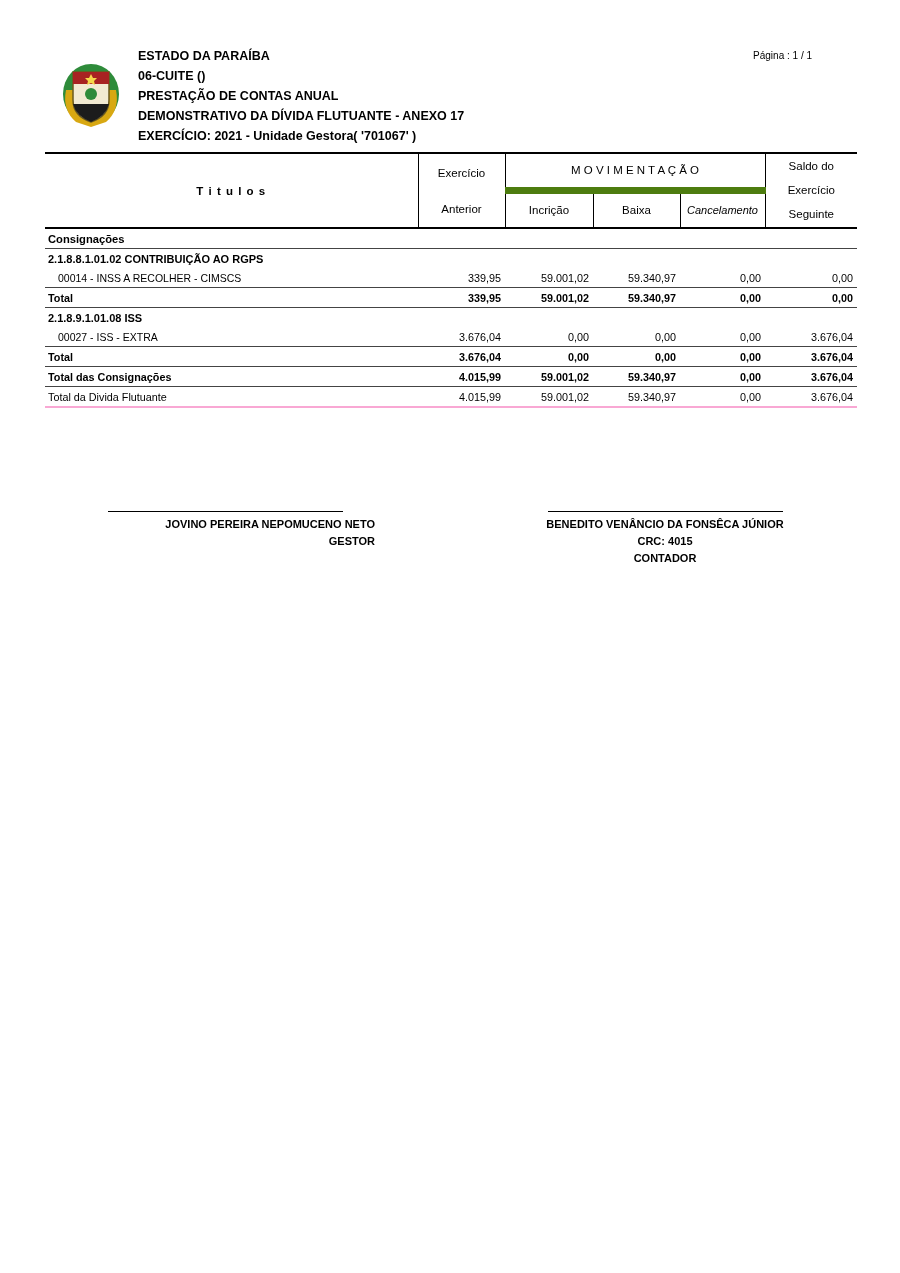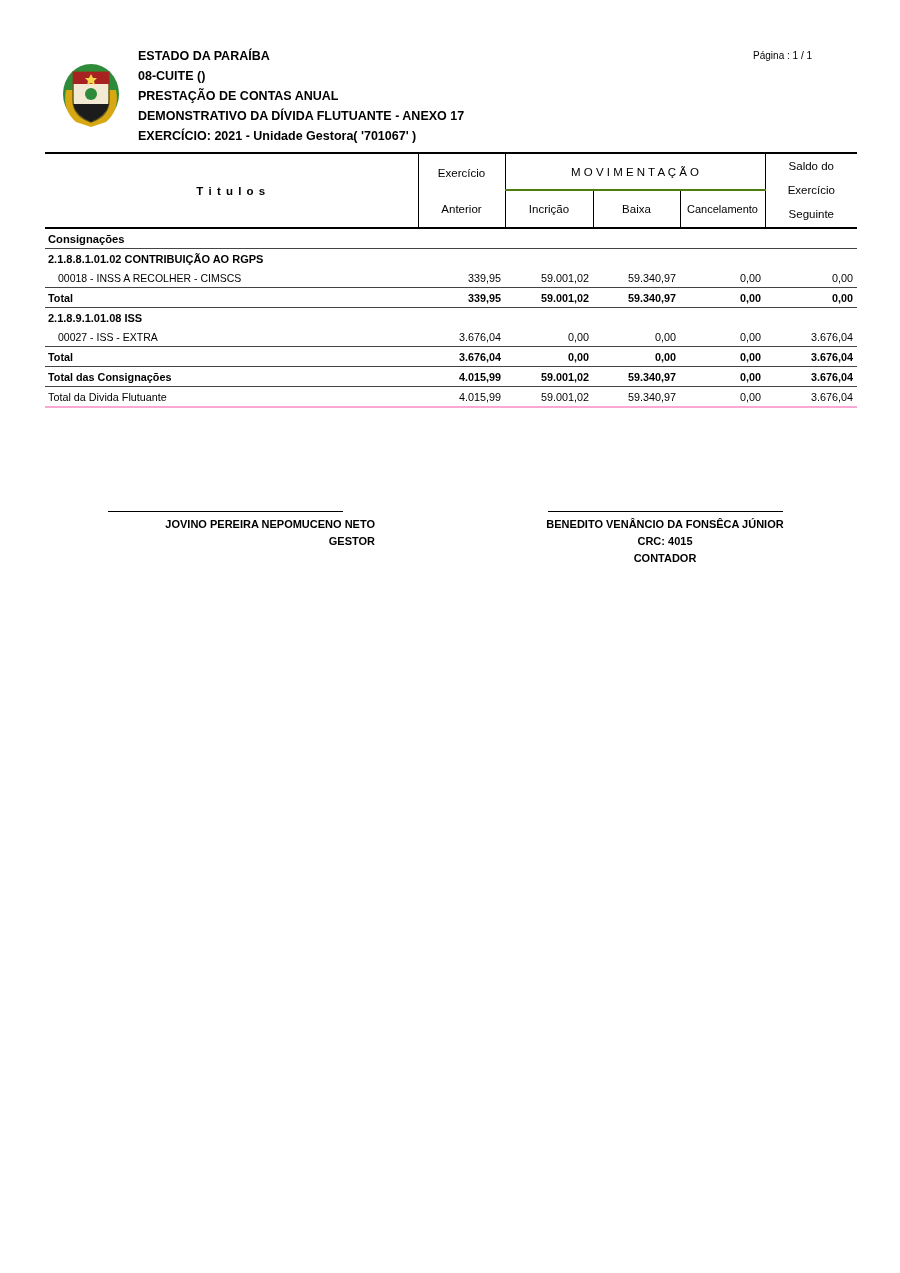--- a/index.html
+++ b/index.html
@@ -22,24 +22,24 @@
   col.c-tit { width:373px; } col.c-ant { width:87px; } col.c-inc { width:88px; }
   col.c-bai { width:87px; } col.c-can { width:85px; } col.c-sal { width:92px; }
 
   thead { border-bottom:2px solid #000; }
   thead th { font-weight:normal; font-size:11.5px; vertical-align:middle; }
   thead tr.row-top th { height:37px; }
   thead tr.row-sub th { height:38px; }
   .th-titulos { font-weight:bold; text-align:center; letter-spacing:1px; }
   .th-exanterior { border-left:1px solid #000; border-right:1px solid #000; padding:0; }
   .th-exanterior .stack2 { display:flex; flex-direction:column; justify-content:space-around; height:72px; }
-  .th-mov { border-bottom:2px solid #4d7c0f; }
+  .th-mov { border-bottom:7px solid #4d7c0f; }
   .th-baixa, .th-cancel { border-left:1px solid #000; }
   .th-sub { text-align:center; font-size:11.5px; }
-  .th-cancel { font-size:11px; }
+  .th-cancel { font-size:11px;font-style:italic; }
   .th-saldo { border-left:1px solid #000; padding:0; }
   .th-saldo .stack3 { display:flex; flex-direction:column; justify-content:space-between; height:70px; padding:4px 0 6px; }
 
   tbody td { font-size:10.8px; padding:4px 4px 3px 2px; vertical-align:middle; }
   tbody td.title { text-align:left; padding-left:3px; white-space:nowrap; overflow:hidden; }
   tbody td.num { text-align:right; font-variant-numeric:tabular-nums; }
   tr.r-section td { font-weight:bold; border-bottom:1px solid #444; font-size:11.2px;margin-left:25px; }
   tr.r-group td { font-weight:bold; font-size:11px; }
   tr.r-item td { border-bottom:1px solid #444; }
   tr.r-item td.title { padding-left:13px; font-size:10.5px; }
@@ -64,21 +64,21 @@
       <path d="M12 30 Q8 50 22 62 L37 67 L52 62 Q66 50 62 30 Z" fill="#d8a812"></path>
       <path d="M19 12 h36 v28 q0 16 -18 22 q-18 -6 -18 -22 Z" fill="#f2ead2" stroke="#6b5a1e" stroke-width="1.5"></path>
       <rect x="19" y="12" width="36" height="12" fill="#a82222"></rect>
       <path d="M19 44 h36 q-3 12 -18 18 q-15 -6 -18 -18 Z" fill="#1c1c1c"></path>
       <circle cx="37" cy="34" r="6" fill="#2e8b3a"></circle>
       <path d="M37 14 l2 4 4 0 -3 3 1 4 -4 -2 -4 2 1 -4 -3 -3 4 0 Z" fill="#f6d84a"></path>
     </svg>
   </div>
   <div class="header-lines">
     <div class="hline">ESTADO DA PARAÍBA</div>
-    <div class="hline">08-CUITE ()</div>
+    <div class="hline">06-CUITE ()</div>
     <div class="hline">PRESTAÇÃO DE CONTAS ANUAL</div>
     <div class="hline">DEMONSTRATIVO DA DÍVIDA FLUTUANTE - ANEXO 17</div>
     <div class="hline">EXERCÍCIO: 2021 - Unidade Gestora( '701067' )</div>
   </div>
   <div class="page-number">Página : 1 / 1</div>
 </div>
 
 <table class="report">
   <colgroup>
     <col class="c-tit">
@@ -123,21 +123,21 @@
     </tr>
     <tr class="r-group">
       <td class="title">2.1.8.8.1.01.02 CONTRIBUIÇÃO AO RGPS</td>
       <td class="num"></td>
         <td class="num"></td>
       <td class="num"></td>
         <td class="num"></td>
       <td class="num"></td>
     </tr>
     <tr class="r-item">
-      <td class="title">00018 - INSS A RECOLHER - CIMSCS</td>
+      <td class="title">00014 - INSS A RECOLHER - CIMSCS</td>
       <td class="num">339,95</td>
       <td class="num">59.001,02</td>
       <td class="num">59.340,97</td>
       <td class="num">0,00</td>
       <td class="num">0,00</td>
     </tr>
     <tr class="r-total">
       <td class="title">Total</td>
       <td class="num">339,95</td>
       <td class="num">59.001,02</td>

